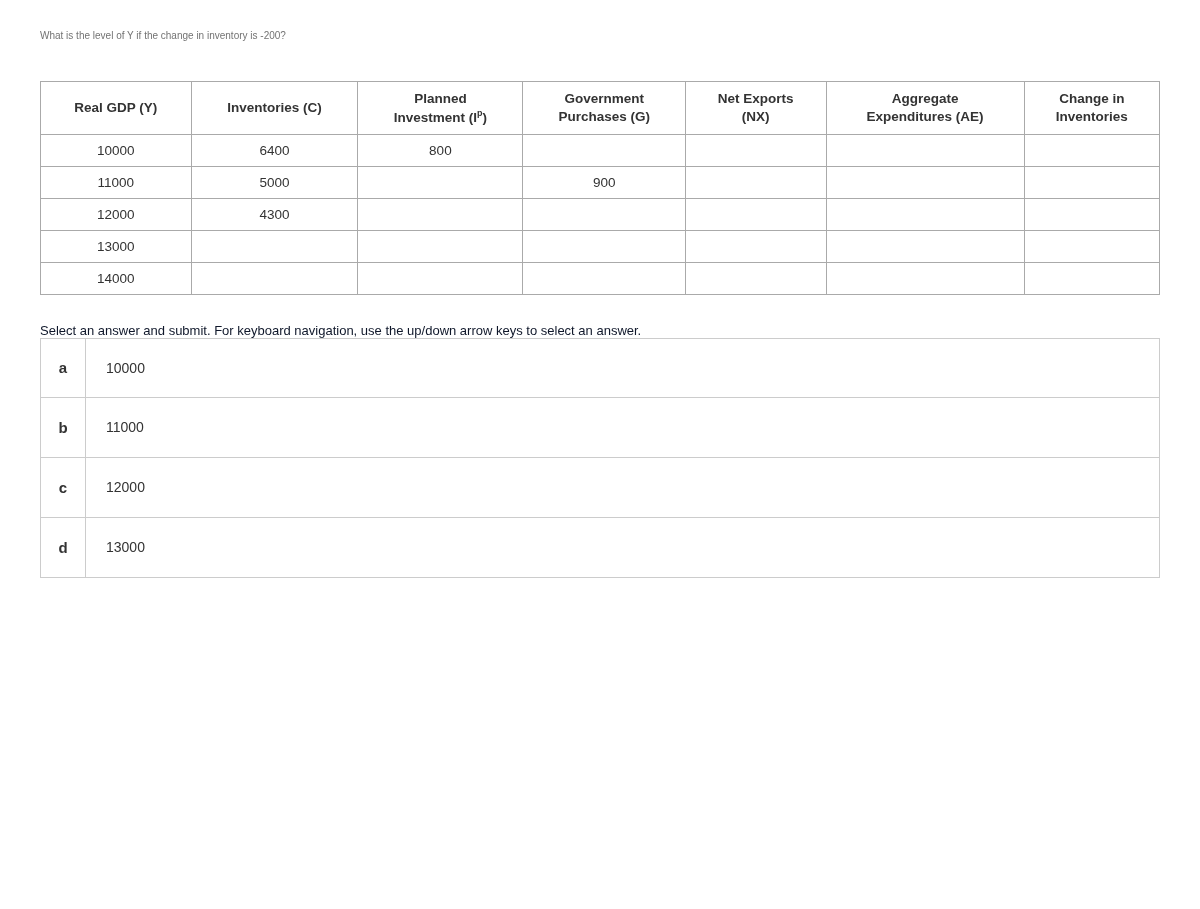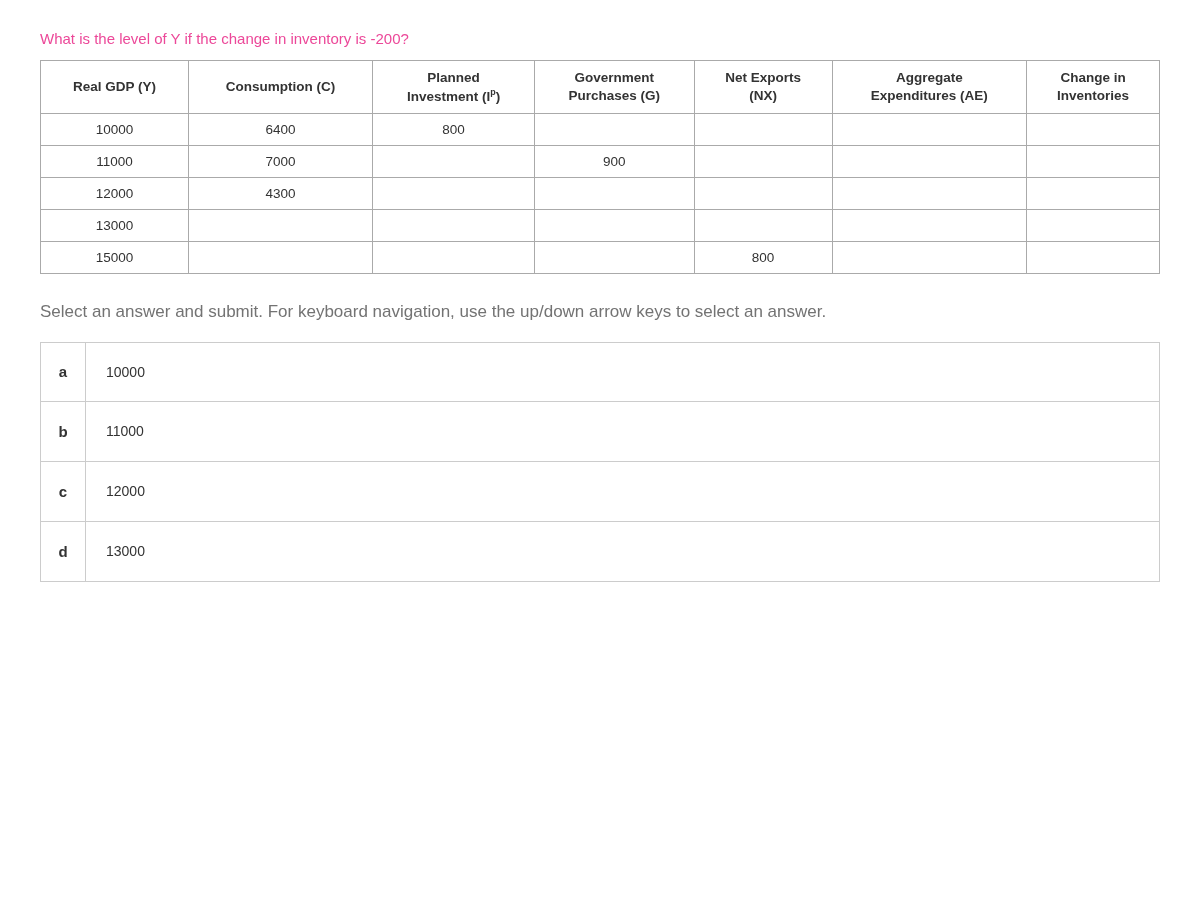--- a/index.html
+++ b/index.html
@@ -4,23 +4,23 @@
   <style>
     * { box-sizing: border-box; margin: 0; padding: 0; }
     body {
       font-family: Arial, sans-serif;
       font-size: 14px;
       background: #fff;
       color: #333;
       padding: 30px 40px;
     }
     .question {
-      font-size: 15px;
-      margin-bottom: 13px;
-      color: #ec4899;
+      font-size: 10px;
+      margin-bottom: 40px;
+      color: #737373;
     }
     .table-wrapper {
       margin-bottom: 28px;
       overflow-x: auto;
     }
     table {
       border-collapse: collapse;
       width: 100%;
       font-size: 13.5px;
       border-radius: 29px;
@@ -33,23 +33,22 @@
     }
     th {
       background: #fff;
       font-weight: bold;
       line-height: 1.3;
     }
     td {
       background: #fff;
     }
     .instruction {
-      font-size: 17px;
-      color: #737373;
-      margin-bottom: 20px;
+      font-size: 13px;
+      color: #0f172a;
     }
     .answer-options {
       display: flex;
       flex-direction: column;
       gap: 0;
     }
     .answer-row {
       display: flex;
       align-items: center;
       border: 1px solid #ccc;
@@ -84,41 +83,41 @@
 </head>
 <body>
 
 <p class="question">What is the level of Y if the change in inventory is -200?</p>
 
 <div class="table-wrapper">
   <table>
     <thead>
       <tr>
         <th>Real GDP (Y)</th>
-        <th>Consumption (C)</th>
+        <th>Inventories (C)</th>
         <th>Planned<br>Investment (I<sup>p</sup>)</th>
         <th>Government<br>Purchases (G)</th>
         <th>Net Exports<br>(NX)</th>
         <th>Aggregate<br>Expenditures (AE)</th>
         <th>Change in<br>Inventories</th>
       </tr>
     </thead>
     <tbody id="table-body">
     <tr>
           <td>10000</td>
           <td>6400</td>
           <td>800</td>
           <td></td>
           <td></td>
           <td></td>
           <td></td>
         </tr>
         <tr>
           <td>11000</td>
-          <td>7000</td>
+          <td>5000</td>
           <td></td>
           <td>900</td>
           <td></td>
           <td></td>
           <td></td>
         </tr>
         <tr>
           <td>12000</td>
           <td>4300</td>
           <td></td>
@@ -130,25 +129,25 @@
         <tr>
           <td>13000</td>
           <td></td>
           <td></td>
           <td></td>
           <td></td>
           <td></td>
           <td></td>
         </tr>
         <tr>
-          <td>15000</td>
+          <td>14000</td>
           <td></td>
           <td></td>
           <td></td>
-          <td>800</td>
+          <td></td>
           <td></td>
           <td></td>
         </tr>
       </tbody>
   </table>
 </div>
 
 <p class="instruction">Select an answer and submit. For keyboard navigation, use the up/down arrow keys to select an answer.</p>
 
 <div class="answer-options" id="answer-options">

